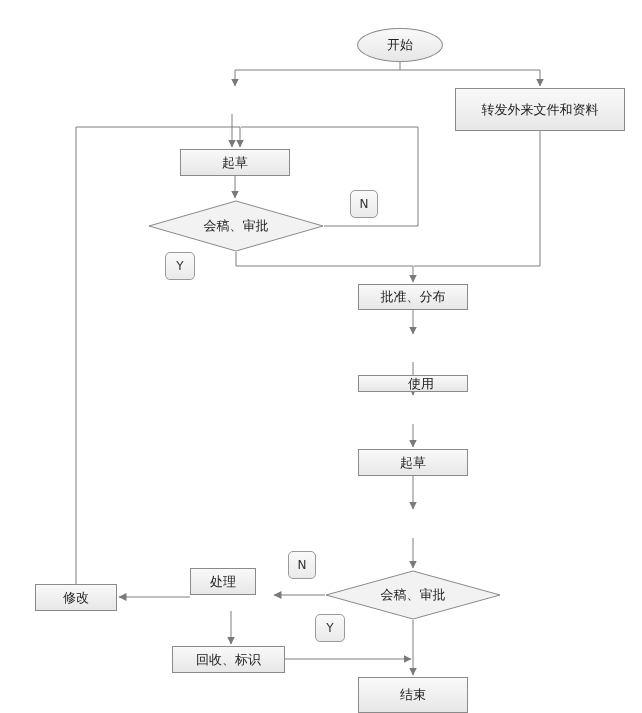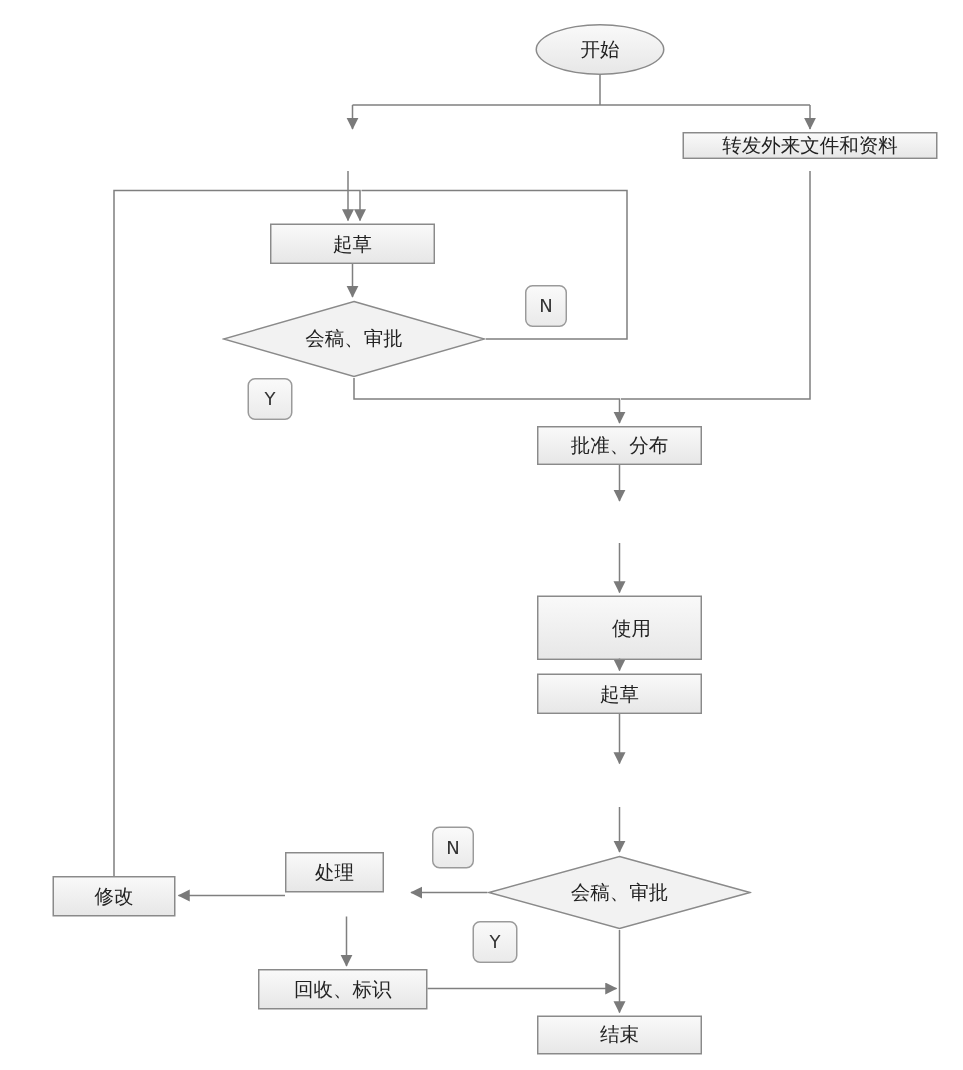--- a/index.html
+++ b/index.html
@@ -77,26 +77,26 @@
       <polyline points="190,597 119,597" marker-end="url(#arr)"></polyline>
 
       <polyline points="231,611 231,644" marker-end="url(#arr)"></polyline>
 
       <polyline points="413,620 413,675" marker-end="url(#arr)"></polyline>
 
       <polyline points="285,659 411,659" marker-end="url(#arr)"></polyline>
     </g>
   </svg>
 
-  <div class="node ellipse" style="left:357px;top:16px;width:86px;height:34px;">
+  <div class="node ellipse" style="left:357px;top:28px;width:86px;height:34px;">
     <span>开始</span>
   </div>
 
 
-  <div class="node" style="left:455px;top:88px;width:170px;height:18px;">
+  <div class="node" style="left:455px;top:88px;width:170px;height:43px;">
     <span>转发外来文件和资料</span>
   </div>
 
   <div class="node" style="left:180px;top:149px;width:110px;height:27px;">
     <span>起草</span>
   </div>
 
   <div class="node diamond" style="left:148px;top:200px;width:176px;height:52px;">
     <svg class="dshape" viewBox="0 0 176 52" preserveAspectRatio="none" xmlns="http://www.w3.org/2000/svg">
       <polygon points="88,1 175,26 88,51 1,26" fill="#f2f2f2" stroke="#8a8a8a" stroke-width="1" vector-effect="non-scaling-stroke"></polygon>
@@ -110,21 +110,21 @@
 
   <div class="edge-label" style="left:165px;top:252px;width:30px;height:28px;">
     <span>Y</span>
   </div>
 
   <div class="node" style="left:358px;top:284px;width:110px;height:26px;">
     <span>批准、分布</span>
   </div>
 
 
-  <div class="node" style="left:358px;top:397px;width:110px;height:43px;padding-left:16px;">
+  <div class="node" style="left:358px;top:375px;width:110px;height:17px;padding-left:16px;">
     <span>使用</span>
   </div>
 
   <div class="node" style="left:358px;top:449px;width:110px;height:27px;">
     <span>起草</span>
   </div>
 
 
   <div class="node diamond" style="left:325px;top:570px;width:176px;height:50px;">
     <svg class="dshape" viewBox="0 0 176 50" preserveAspectRatio="none" xmlns="http://www.w3.org/2000/svg">
@@ -146,17 +146,17 @@
   </div>
 
   <div class="node" style="left:35px;top:584px;width:82px;height:27px;">
     <span>修改</span>
   </div>
 
   <div class="node" style="left:172px;top:646px;width:113px;height:27px;">
     <span>回收、标识</span>
   </div>
 
-  <div class="node" style="left:358px;top:677px;width:110px;height:26px;align-items:center;">
+  <div class="node" style="left:358px;top:677px;width:110px;height:36px;align-items:center;">
     <span>结束</span>
   </div>
 
 </div>
 
 </body></html>

